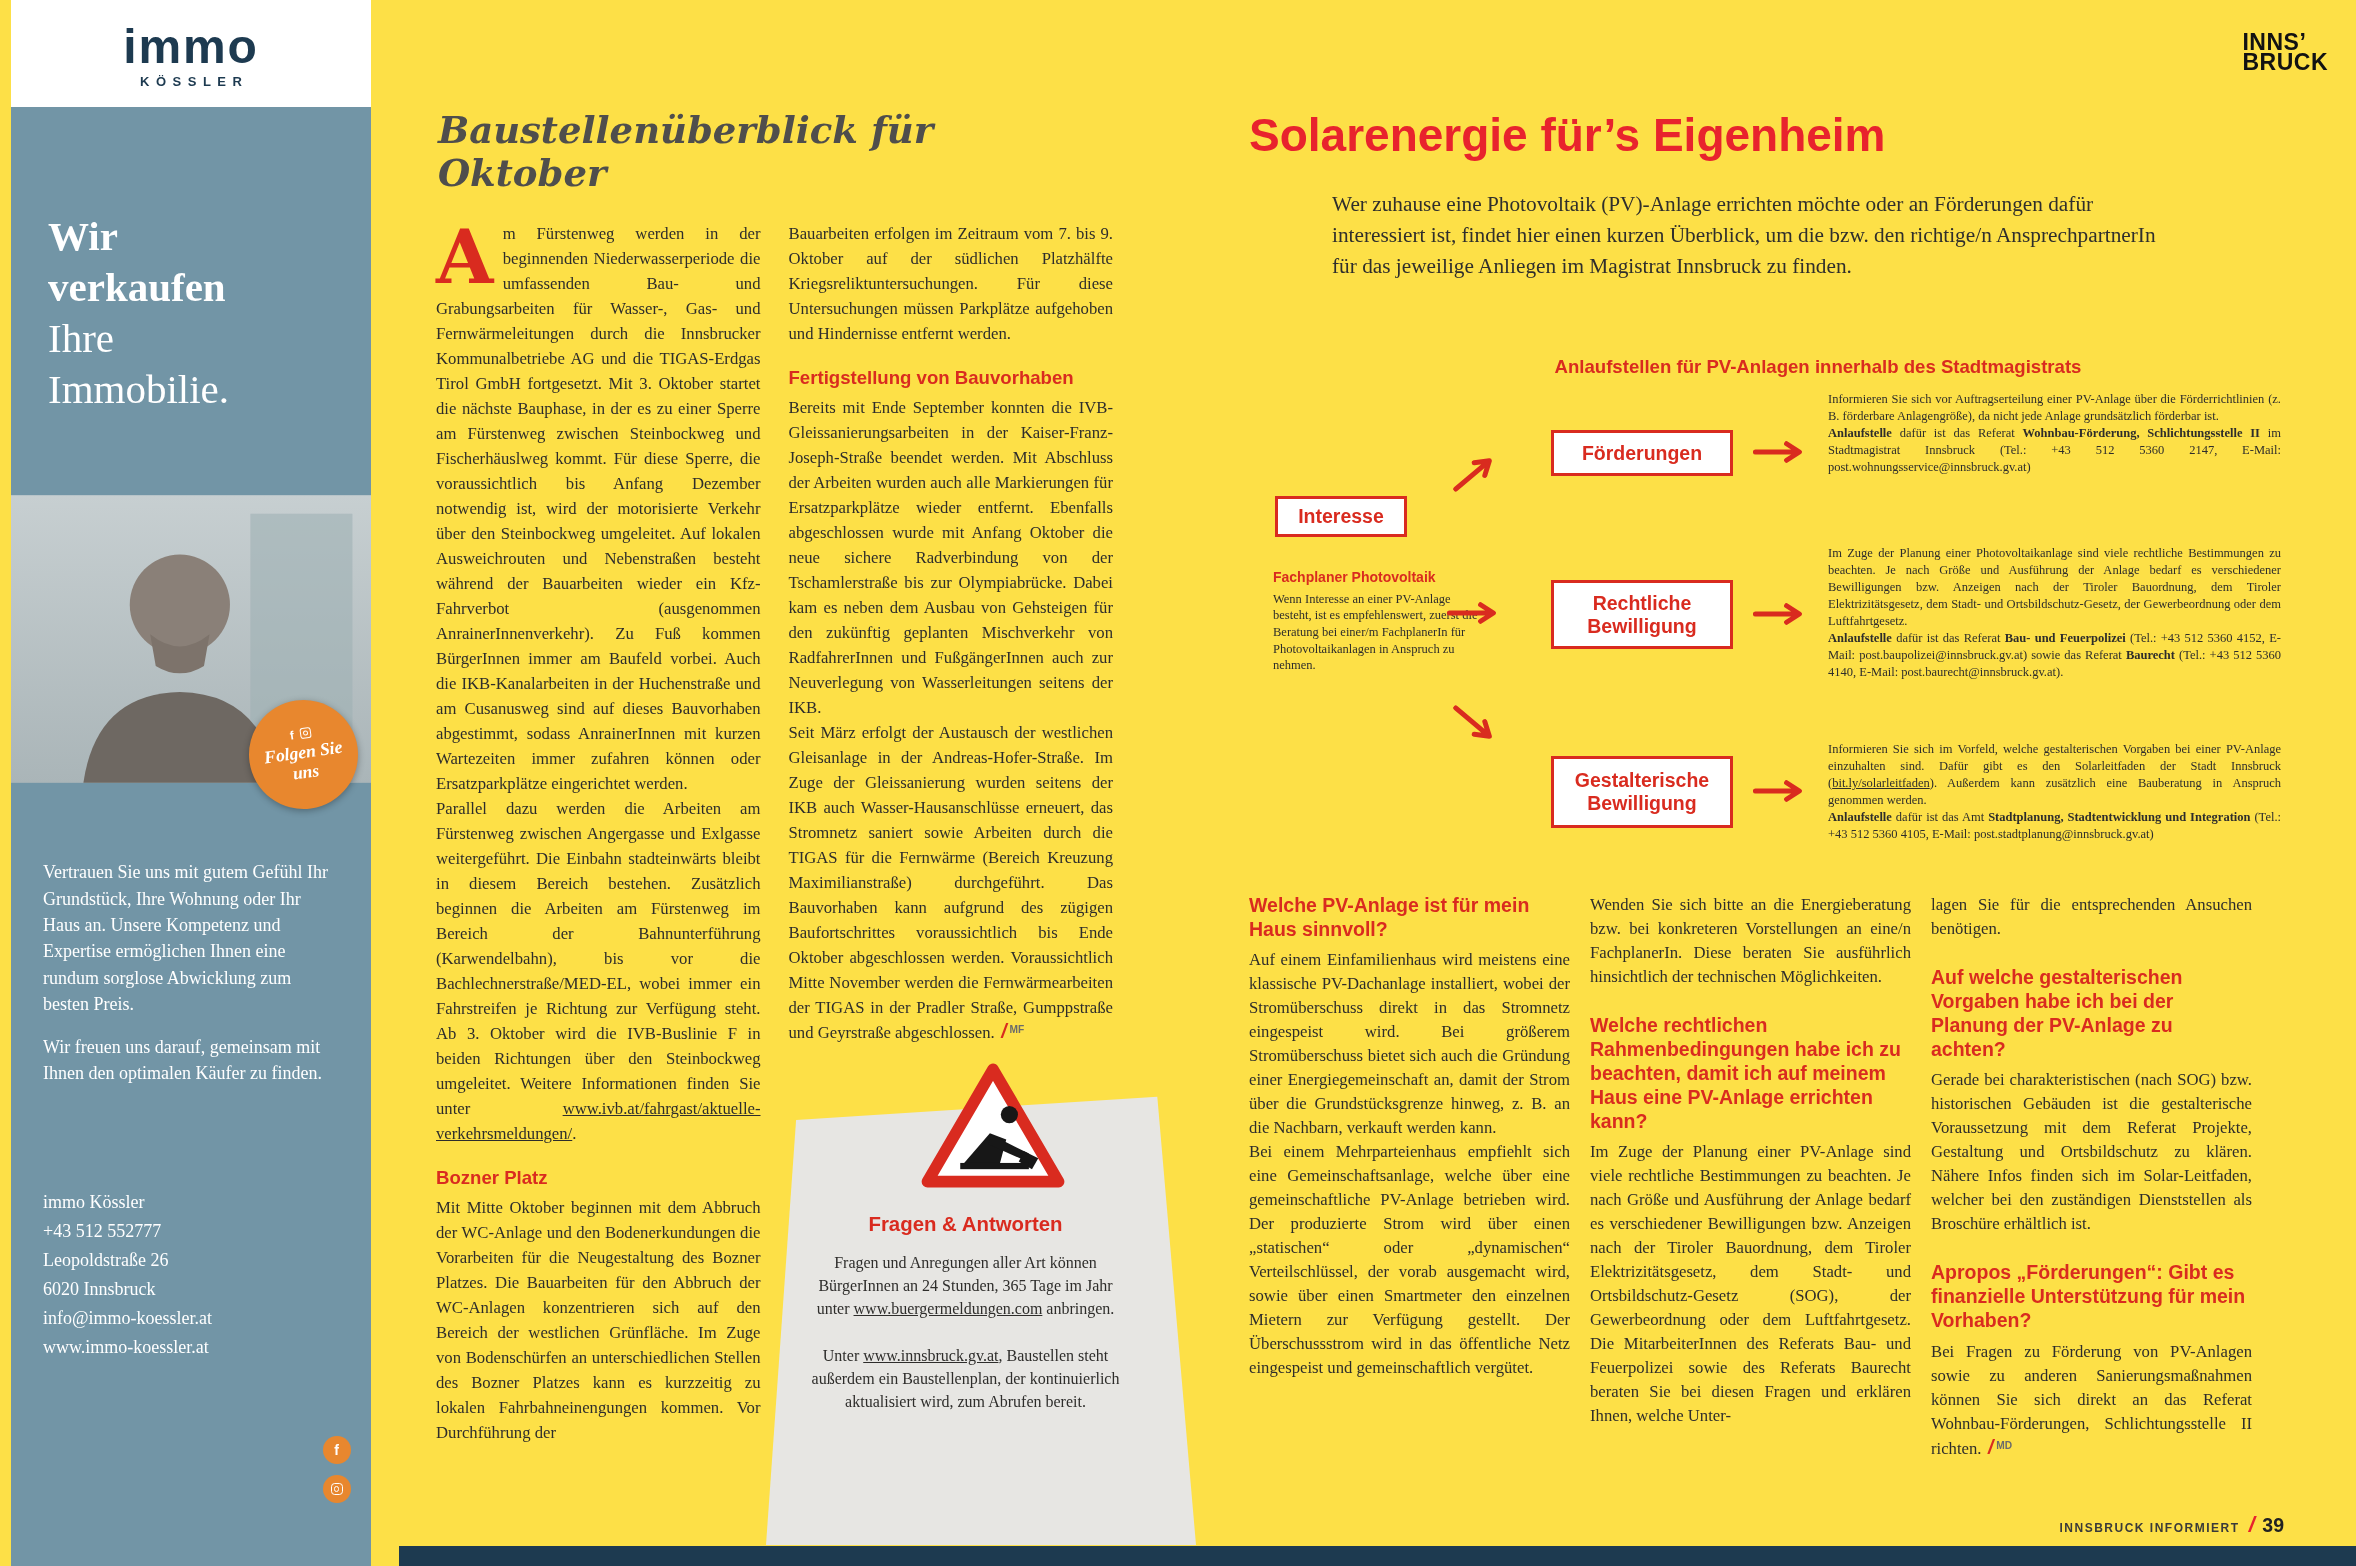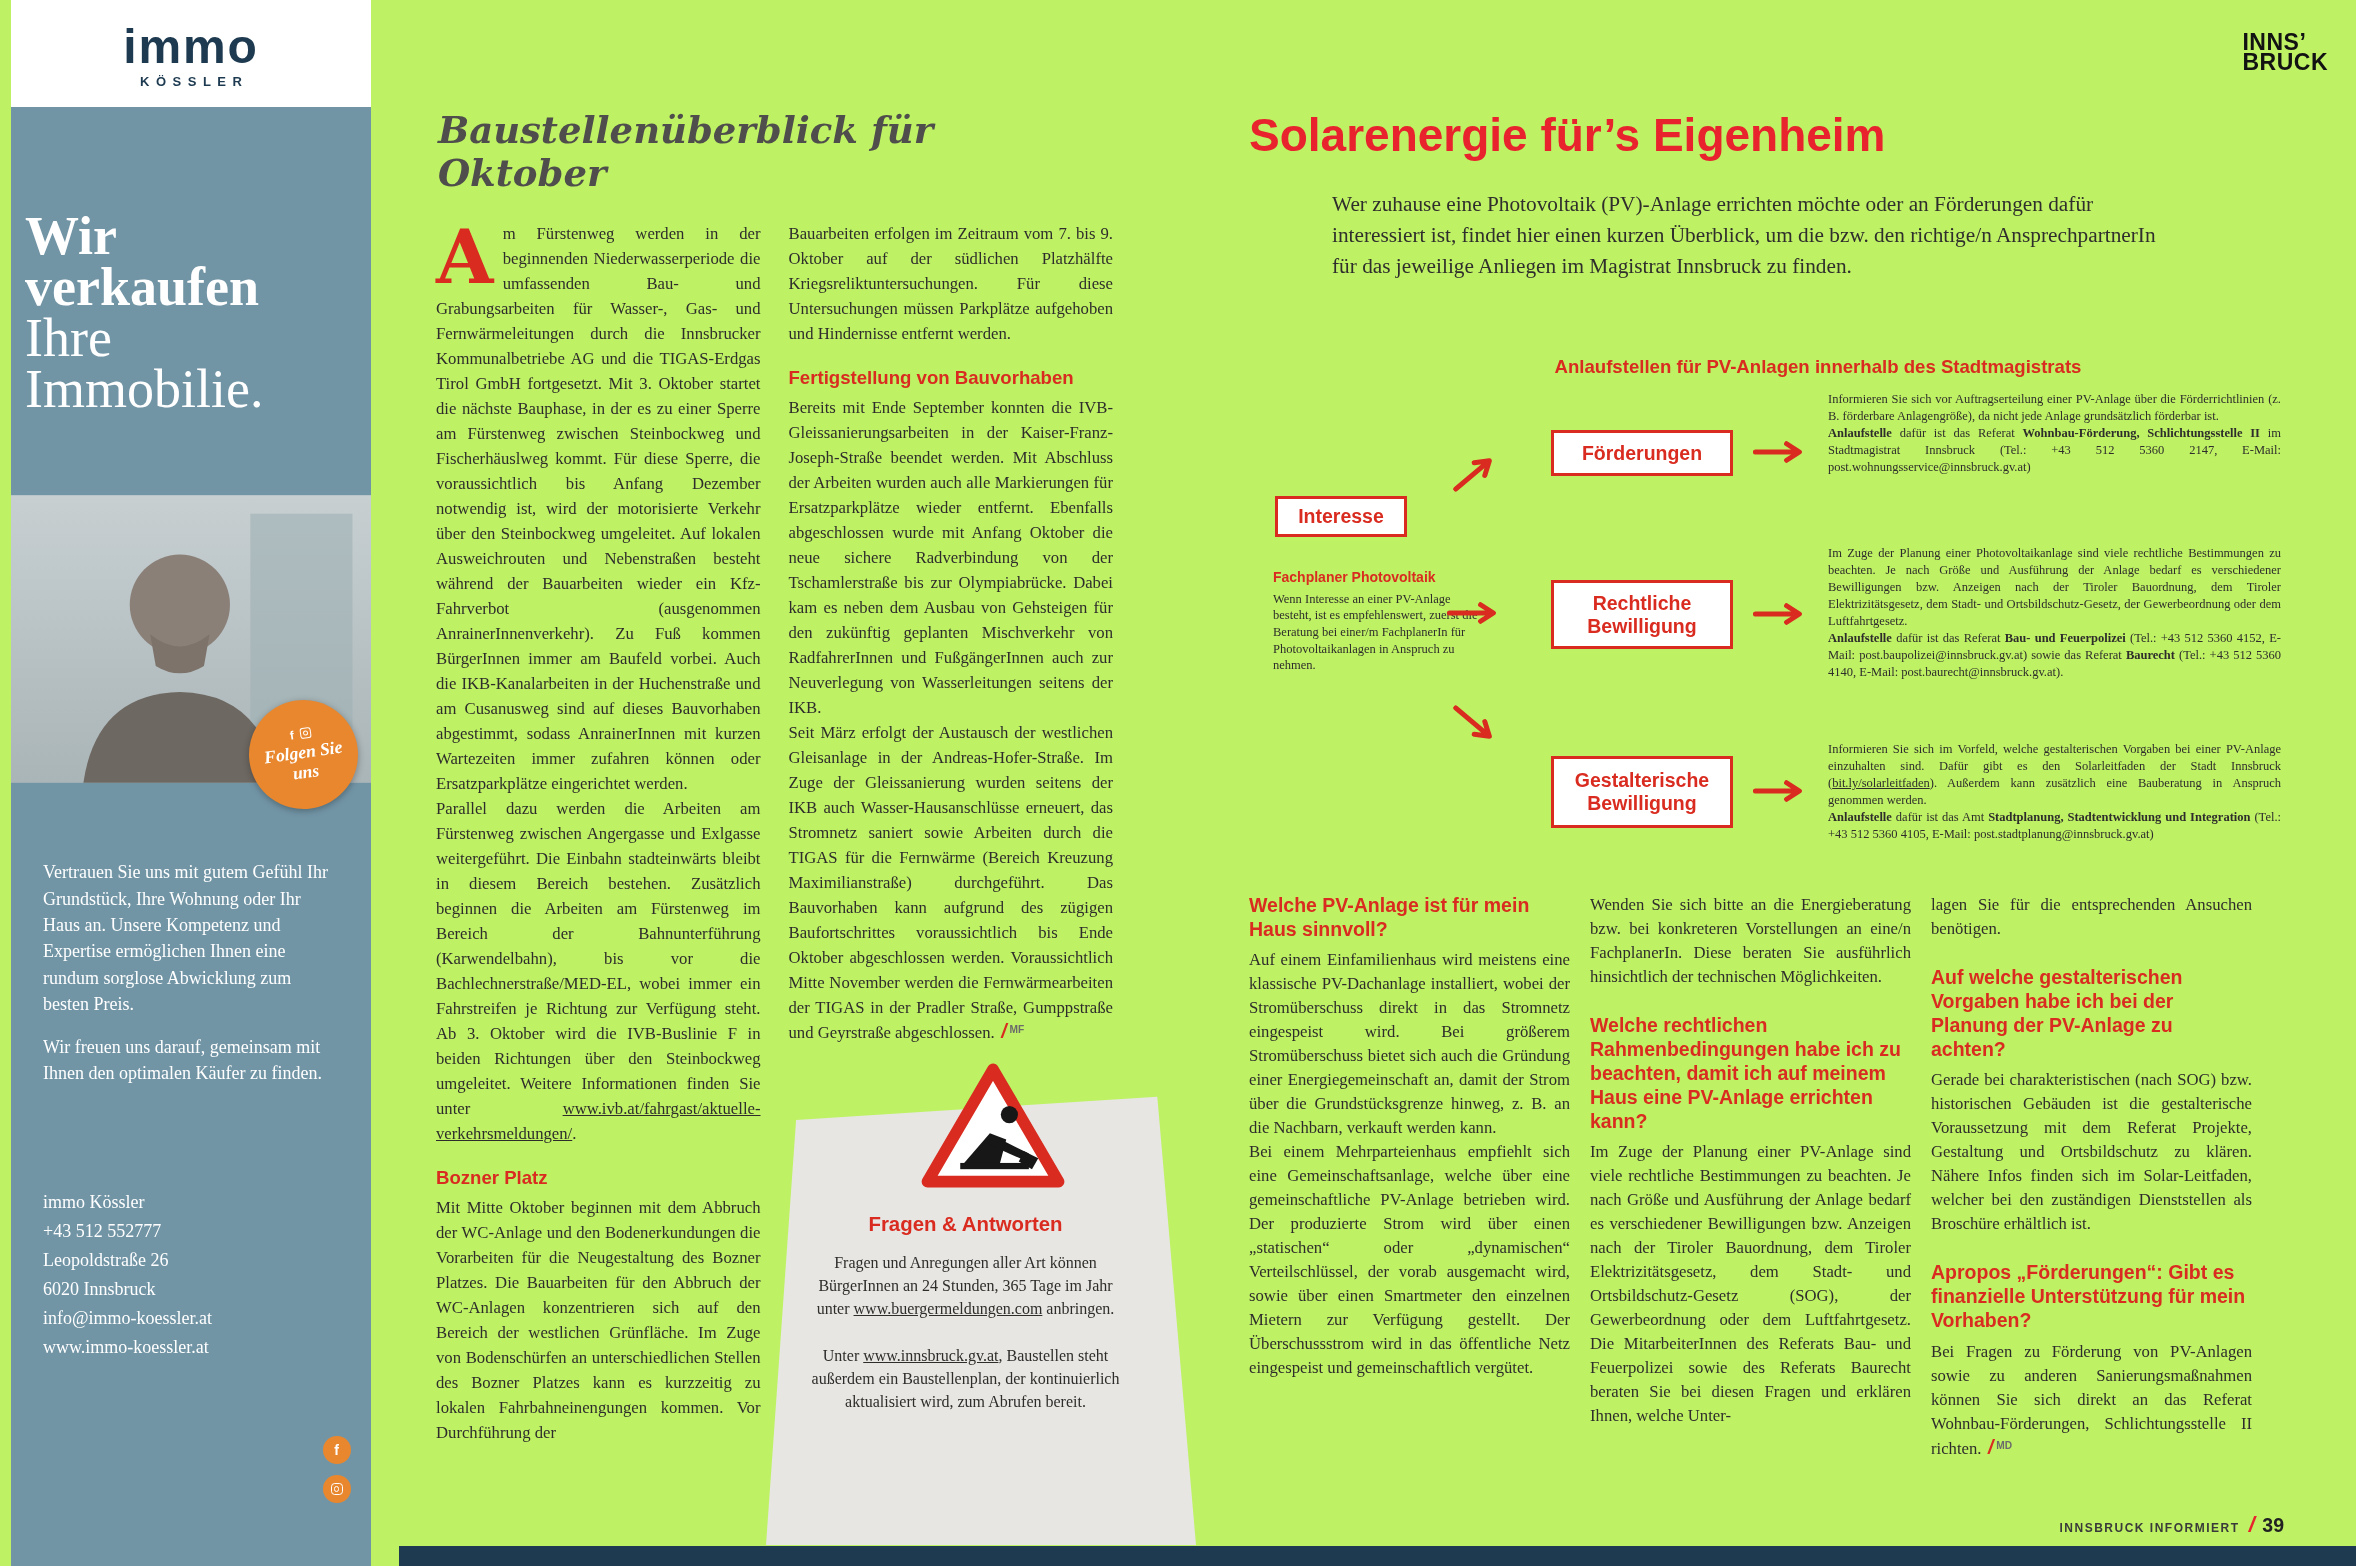--- a/index.html
+++ b/index.html
@@ -1,29 +1,29 @@
 <!DOCTYPE html>
 <html lang="de" style="--red: #d92b1f; --red-bright: #e8232d; --navy: #1d3a50; --sidebar-blue: #7295a6; --orange: #e8872e; --gray-slab: #e7e6e3;font-size:15px"><head>
 <meta charset="utf-8">
 <style>
   :root{
     --red:#d92b1f; --red-bright:#e8232d; --navy:#1d3a50; --sidebar-blue:#7295a6;
     --orange:#e8872e; --gray-slab:#e7e6e3; --ink:#2e2d2b;
   }
   *{box-sizing:border-box;margin:0;padding:0}
   html,body{background:#9a9a9a}
-  .page{position:relative;width:2356px;height:1567px;background:#bef264;overflow:hidden;
+  .page{position:relative;width:2356px;height:1567px;background:#fde047;overflow:hidden;
         font-family:"Liberation Serif",serif;color:var(--ink);margin:0 auto}
 
   
   .ad{position:absolute;left:11px;top:0;width:360px;height:1567px;background:var(--sidebar-blue)}
   .ad-logo{background:#fff;padding:24px 0 18.6px;text-align:center}
   .ad-logo-main{font:800 48px/45px "Liberation Sans",sans-serif;letter-spacing:1.9px;color:var(--navy)}
   .ad-logo-sub{font:700 13px "Liberation Sans",sans-serif;letter-spacing:6.5px;padding-left:6.5px;color:var(--navy);margin-top:4.6px}
-  .ad-head{margin:104px 0 0 14px;color:#fff;font-size:54px;line-height:51px}
+  .ad-head{margin:104px 0 0 37px;color:#fff;font-size:41px;line-height:51px}
   .ad-head .hb{display:block;font-weight:700}
   .ad-head .hl{display:block;font-weight:400}
   .ad-photo{position:relative;margin-top:80px;width:360px;height:288px}
   .ad-photo svg{display:block;width:100%;height:100%}
   .follow{position:absolute;right:13px;bottom:-26px;width:109px;height:109px;border-radius:50%;
           background:var(--orange);color:#fff;display:flex;flex-direction:column;align-items:center;
           justify-content:center;transform:rotate(-8deg);box-shadow:0 1.9px 7.4px rgba(0,0,0,.3)}
   .follow-icons{display:flex;gap:6.5px;align-items:center;margin-bottom:2.8px}
   .fb-mini{font:700 12px "Liberation Sans",sans-serif}
   .ig-mini{width:11px;height:11px;border:1.9px solid #fff;border-radius:2.8px;position:relative;display:inline-block}

